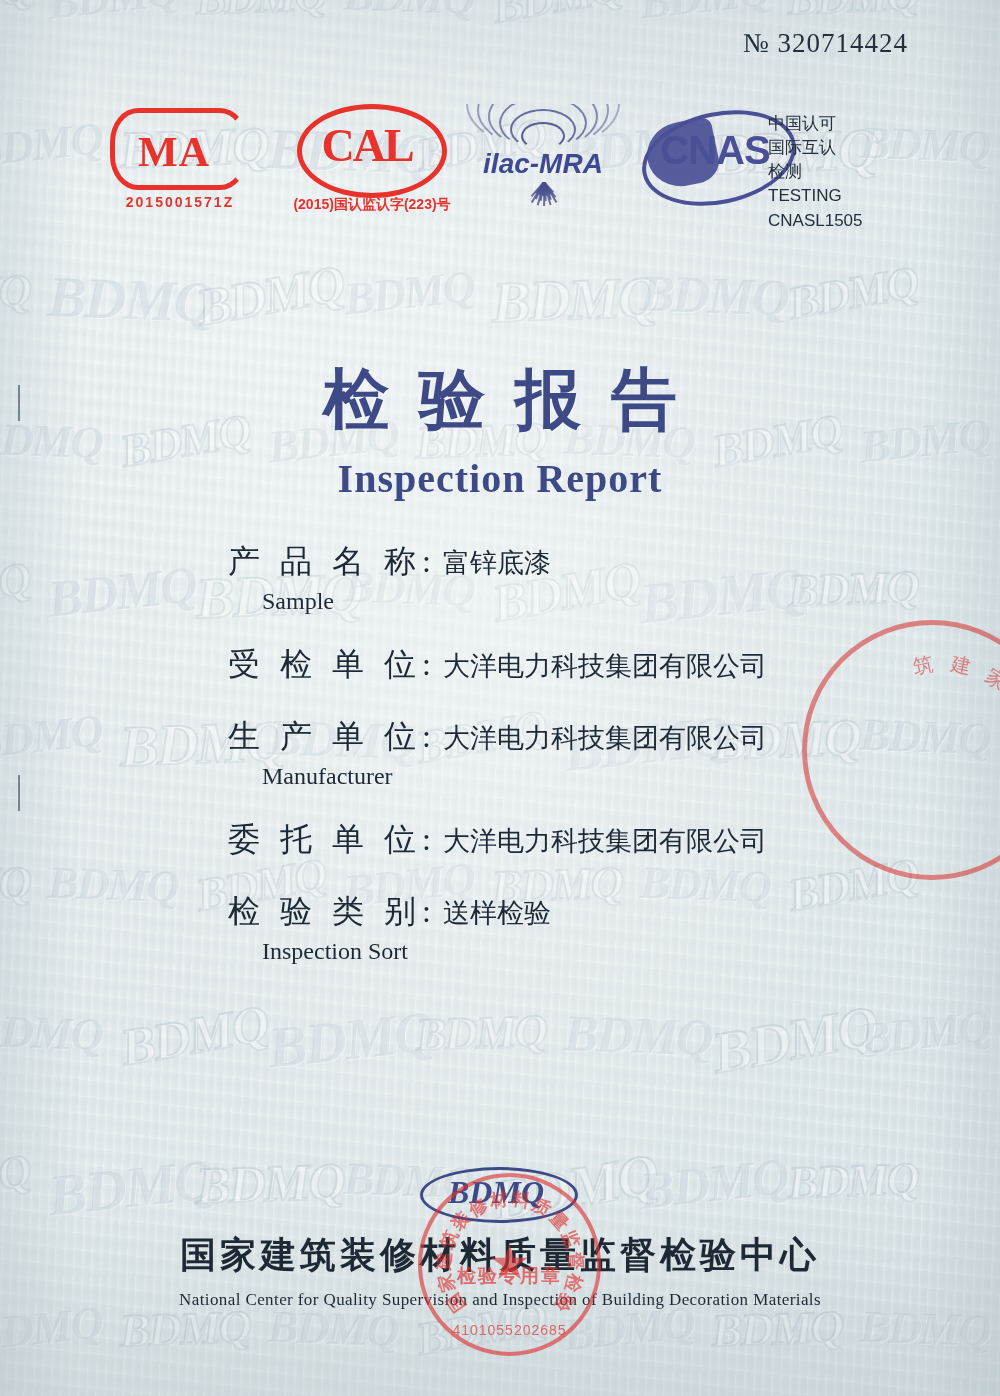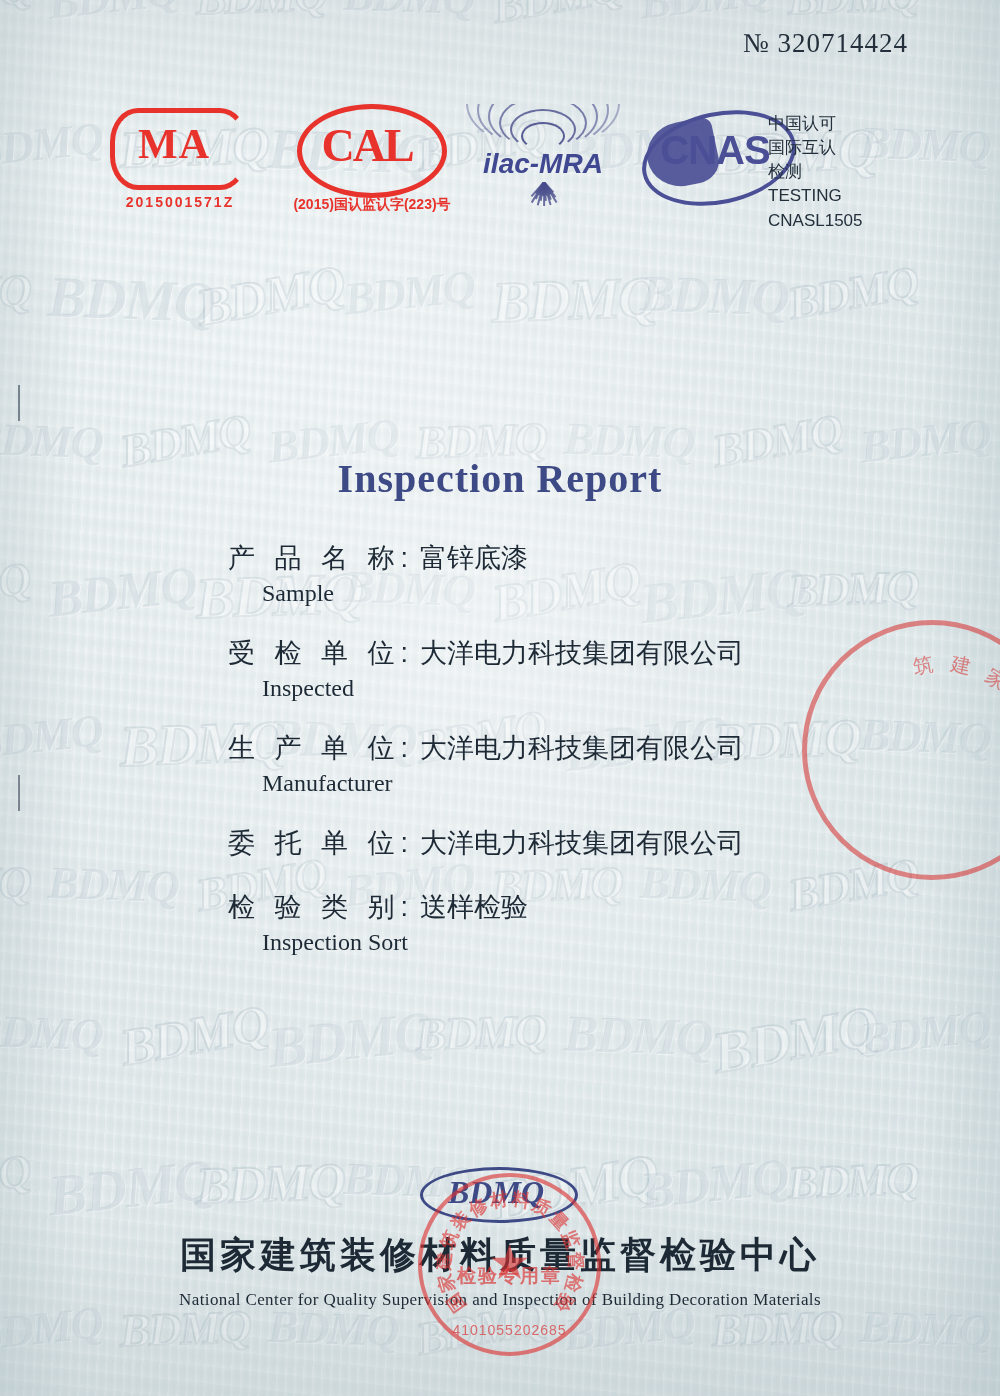--- a/index.html
+++ b/index.html
@@ -102,21 +102,21 @@
     position: absolute;
     left: 0; top: 0;
     width: 128px;
     height: 72px;
     border: 5px solid #e8322c;
     border-radius: 28px / 34px;
     border-right-color: transparent;
   }
   .ma-shape .txt {
     position: absolute;
-    left: 0; top: 0;
+    left: 0; top: 8px;
     width: 128px;
     height: 72px;
     line-height: 72px;
     text-align: center;
     font-family: "Liberation Serif", serif;
     font-weight: bold;
     font-size: 42px;
     color: #e8322c;
     letter-spacing: 1px;
   }
@@ -315,22 +315,22 @@
     width: 700px;
   }
   .field {
     margin-bottom: 28px;
   }
   .field-line {
     display: flex;
     align-items: baseline;
   }
   .f-label-cn {
-    font-family: Liberation Sans, sans-serif;
-    font-size: 27px;
+    font-family: Liberation Serif, serif;
+    font-size: 32px;
     color: #1d2a36;
     letter-spacing: 6px;
     min-width: 172px;
     white-space: nowrap;
   }
   .f-value-cn {
     font-family: "Liberation Serif", serif;
     font-size: 27px;
     color: #1d2a36;
     margin-left: 6px;
@@ -631,38 +631,38 @@
 
     <div class="cnas-side">
       <div>中国认可</div>
       <div>国际互认</div>
       <div>检测</div>
       <div>TESTING</div>
       <div>CNASL1505</div>
     </div>
   </div>
 
+  <div class="title-cn">检验报告</div>
   <div class="title-en">Inspection Report</div>
 
   <div class="fields">
 
     <div class="field">
       <div class="field-line">
         <span class="f-label-cn">产 品 名 称:</span>
         <span class="f-value-cn">富锌底漆</span>
       </div>
       <span class="f-label-en">Sample</span>
     </div>
 
     <div class="field">
       <div class="field-line">
         <span class="f-label-cn">受 检 单 位:</span>
         <span class="f-value-cn">大洋电力科技集团有限公司</span>
       </div>
-      <span class="f-label-en">Inspected</span>
     </div>
 
     <div class="field">
       <div class="field-line">
         <span class="f-label-cn">生 产 单 位:</span>
         <span class="f-value-cn">大洋电力科技集团有限公司</span>
       </div>
       <span class="f-label-en">Manufacturer</span>
     </div>
 

